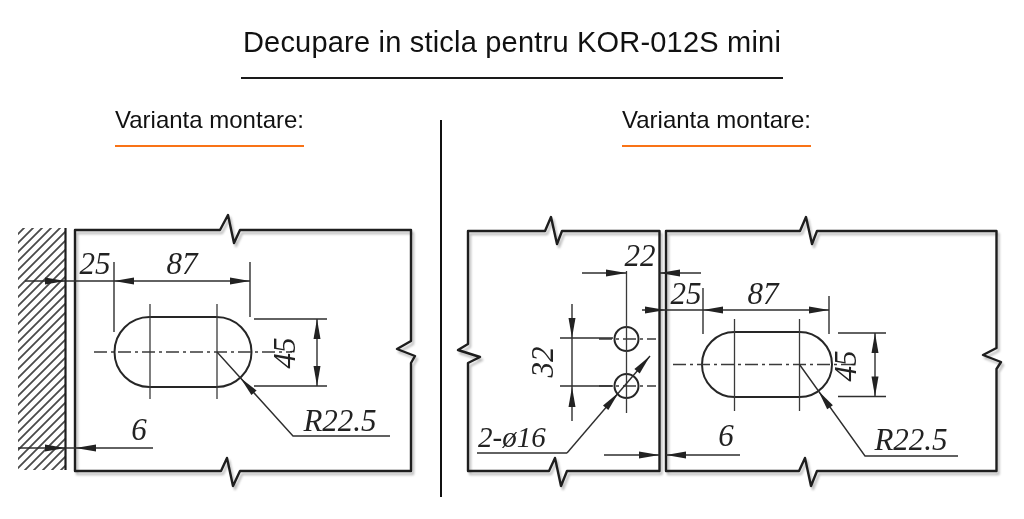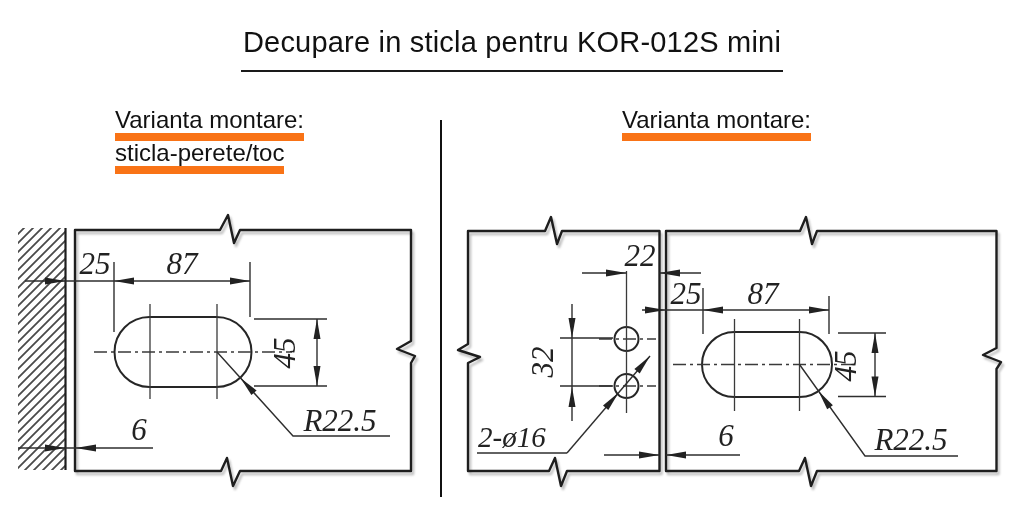--- a/index.html
+++ b/index.html
@@ -1,22 +1,22 @@
 <!DOCTYPE html>
 <html><head>
 <meta charset="utf-8">
 <style>
   html,body{margin:0;padding:0;background:#fff;}
   #stage{position:relative;width:1024px;height:519px;background:#ffffff;overflow:hidden;
          font-family:"Liberation Sans", sans-serif;}
   .title{position:absolute;top:26px;left:0;width:100%;text-align:center;
          font-size:29px;color:#111;letter-spacing:0.2px;}
-  .title span{display:inline-block;border-bottom:2px solid #1a1a1a;padding:0 2px 11px 2px;}
+  .title span{display:inline-block;border-bottom:2px solid #1a1a1a;padding:0 2px 18px 2px;}
   .variant{position:absolute;font-size:24px;color:#111;line-height:1.0;}
-  .variant .vline{display:inline-block;border-bottom:8px solid #f97316;padding-bottom:1px;}
+  .variant .vline{display:inline-block;border-bottom:2px solid #f97316;padding-bottom:13px;margin-bottom:6px;}
   .variant-left{left:115px;top:108px;}
   .variant-right{left:622px;top:108px;}
   .divider{position:absolute;left:440px;top:120px;width:2px;height:377px;background:#111;}
   svg{position:absolute;left:0;top:0;}
   .outline{fill:none;stroke:#1e1e1e;stroke-width:2.4;stroke-linejoin:round;}
   .cut{fill:#ffffff;stroke:#262626;stroke-width:2;}
   .dim{stroke:#2e2e2e;stroke-width:1.4;fill:none;}
   .ctr{stroke:#3a3a3a;stroke-width:1.3;fill:none;stroke-dasharray:13 4 3 4;}
   .tick{stroke:#3a3a3a;stroke-width:1.3;fill:none;}
   .ah{fill:#222;stroke:none;}
@@ -29,21 +29,20 @@
 <body>
 
 <div id="stage">
 
   <div class="title">
     <span>Decupare in sticla pentru KOR-012S mini</span>
   </div>
 
   <div class="variant variant-left">
     <span class="vline">Varianta montare:</span><br>
-    <span class="vline">sticla-perete/toc</span>
   </div>
 
   <div class="variant variant-right">
     <span class="vline">Varianta montare:</span><br>
   </div>
 
   <div class="divider"></div>
 
   <svg width="1024" height="519" viewBox="0 0 1024 519">
     <defs>

